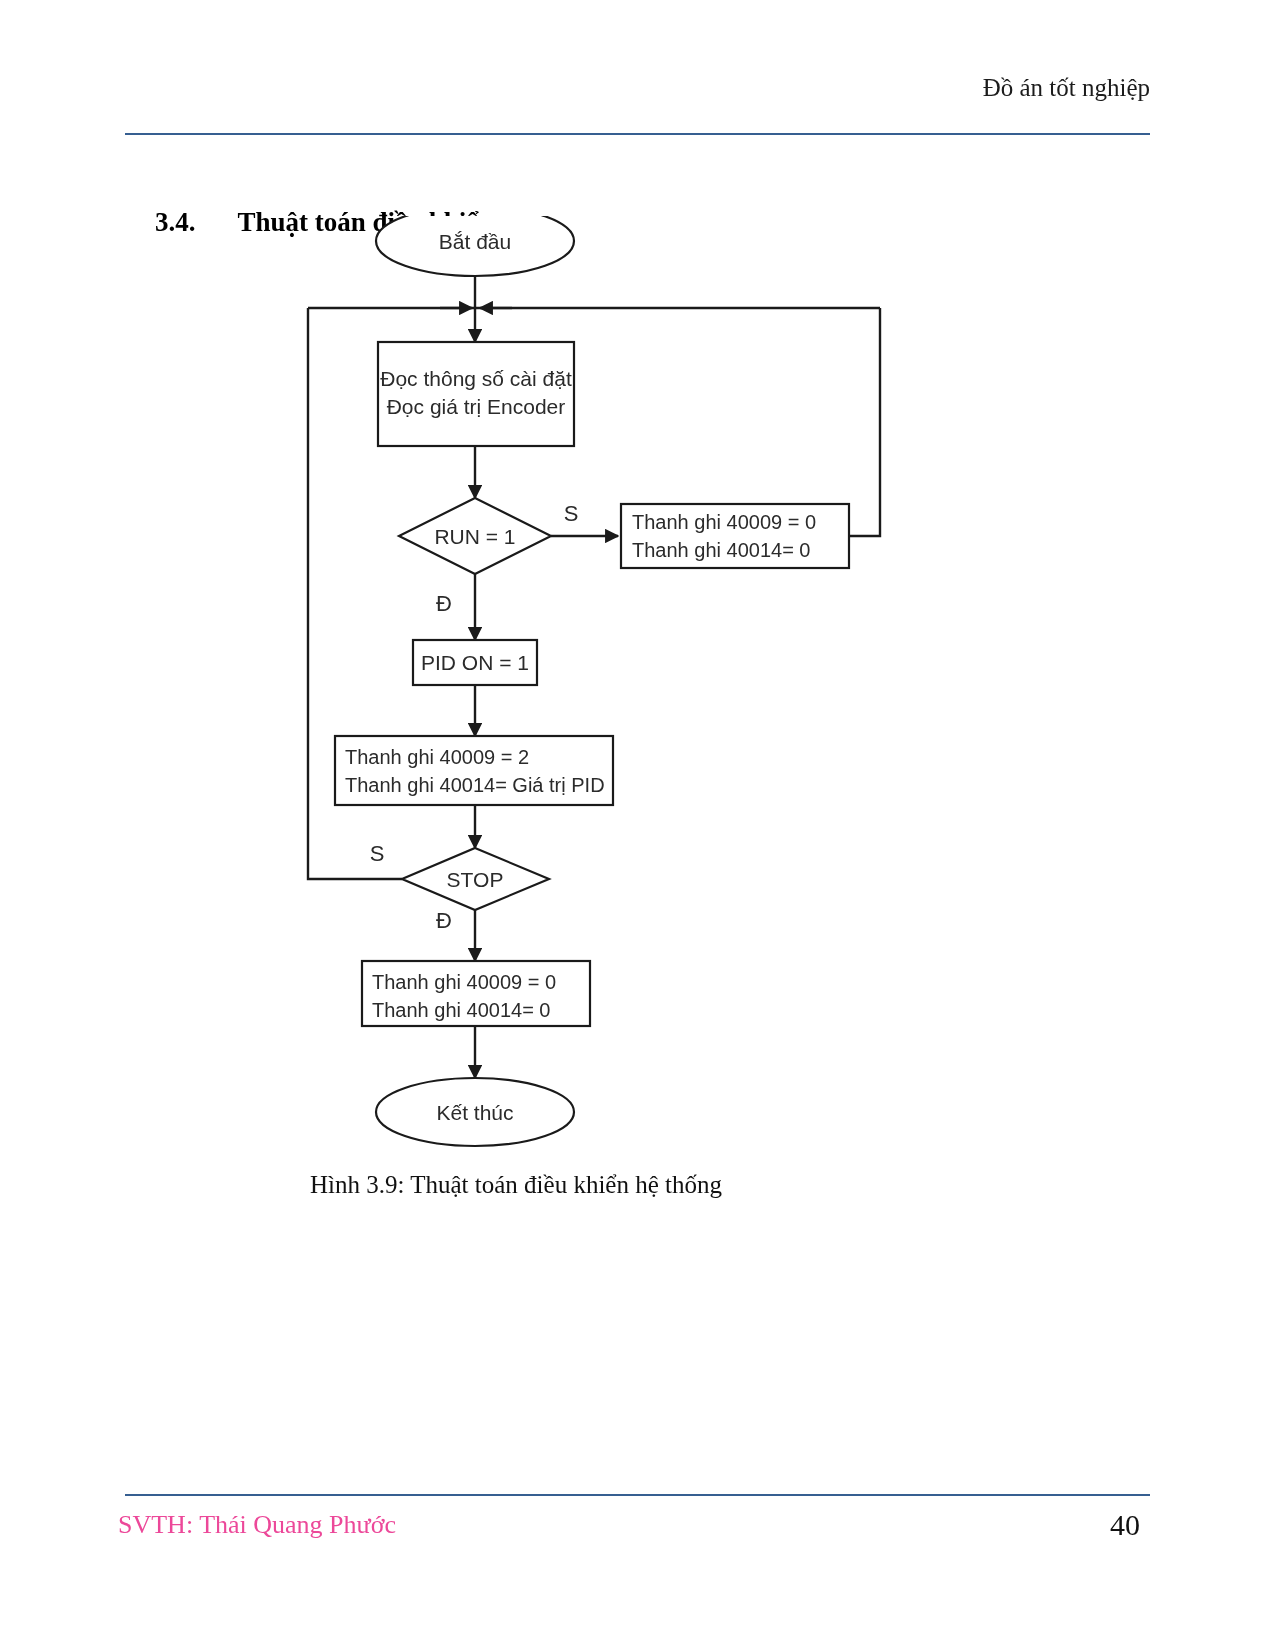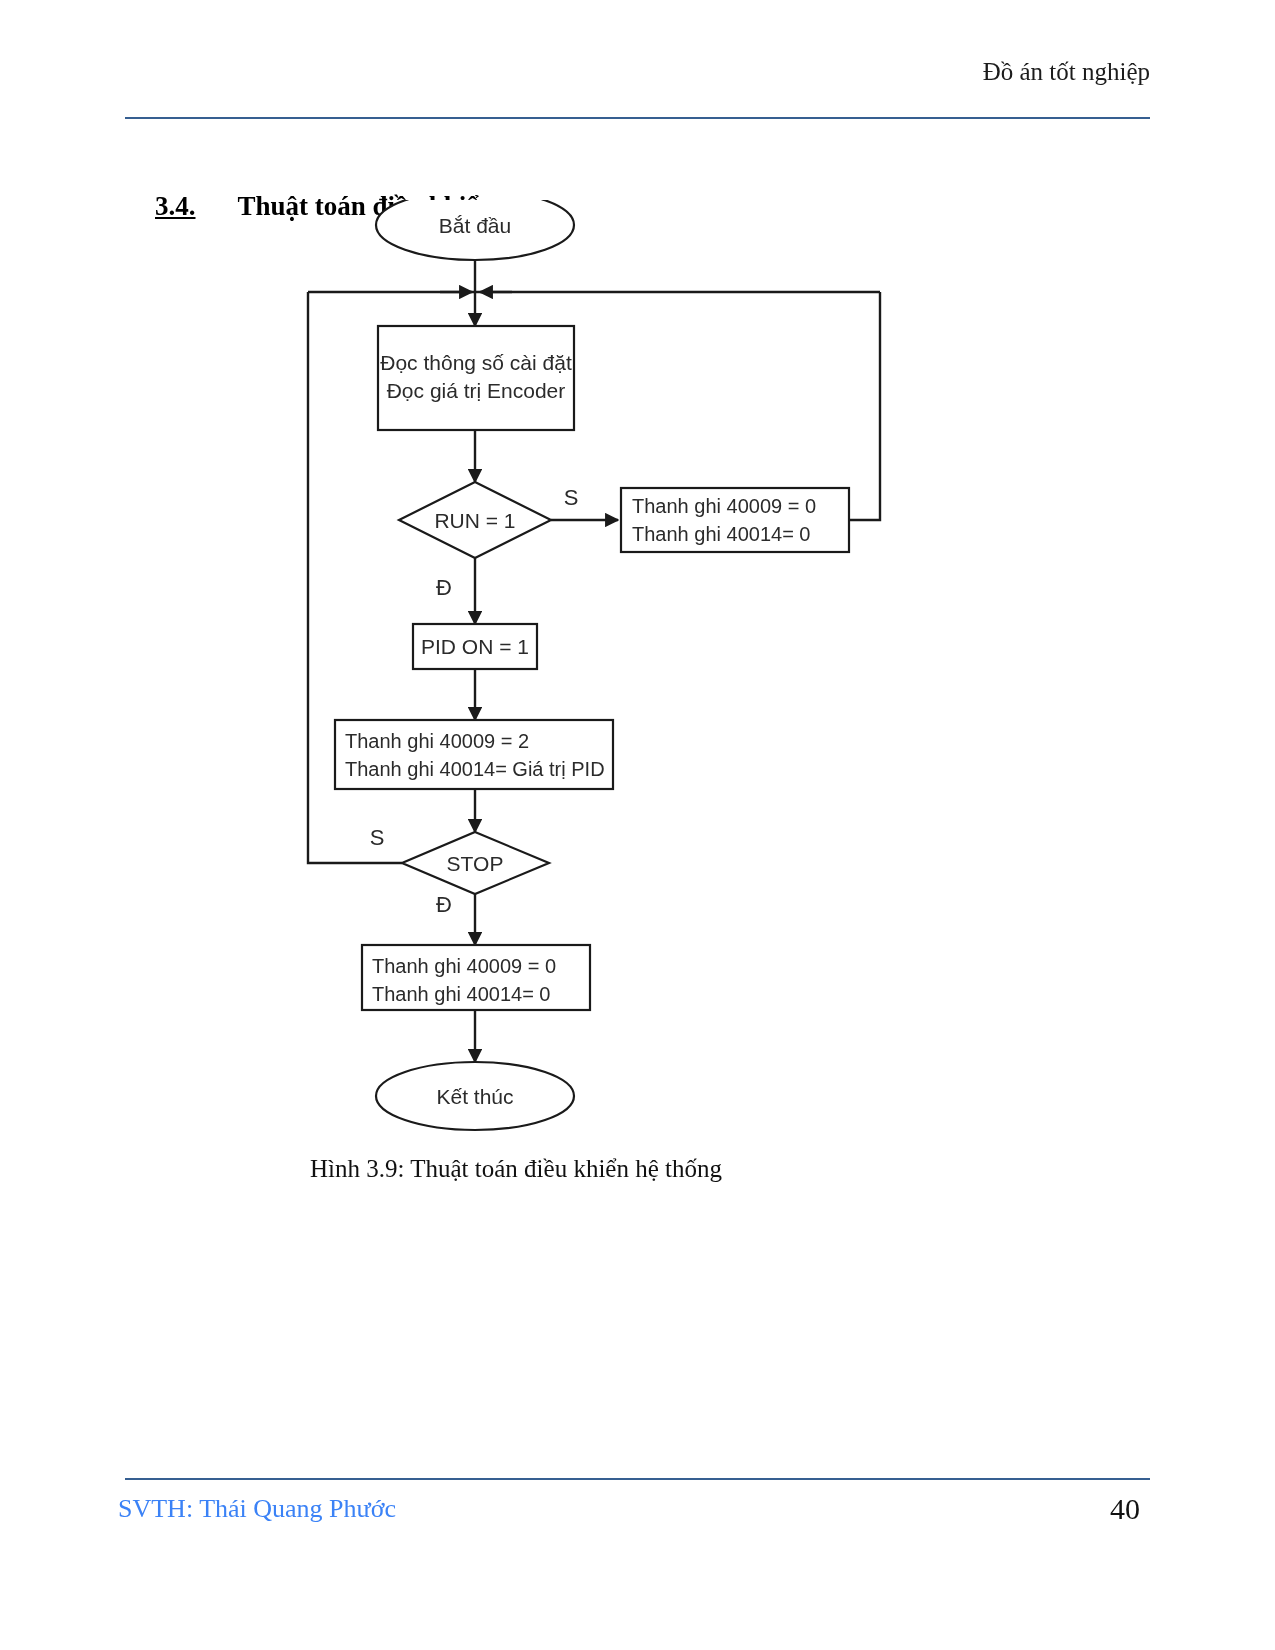--- a/index.html
+++ b/index.html
@@ -13,20 +13,21 @@
     position: relative;
     font-family: "Liberation Serif", "DejaVu Serif", serif;
     color: #000000;
     overflow: hidden;
   }
 
   
   .page {
     position: absolute;
     inset: 0;
+    margin-top: 16px;
   }
 
   .header-area {
     position: absolute;
     left: 125px;
     top: 55px;
     width: 1025px;
     height: 65px;
   }
   .header-text {
@@ -56,21 +57,21 @@
     height: 2px;
     background: #365f91;
   }
   .footer-left {
     position: absolute;
     left: 118px;
     top: 1492px;
     font-size: 26px;
     line-height: 34px;
     white-space: nowrap;
-    color: #3b82f6;
+    color: #ec4899;
   }
   .footer-right {
     position: absolute;
     left: 1040px;
     top: 1492px;
     width: 100px;
     text-align: right;
     font-size: 30px;
     line-height: 34px;
     color: #111111;
@@ -80,21 +81,21 @@
   .section-heading {
     position: absolute;
     left: 128px;
     top: 152px;
     font-size: 27px;
     font-weight: bold;
     line-height: 36px;
     white-space: pre;
     color: #000000;
   }
-  .section-heading .num { margin-right: 42px; text-decoration: underline; }
+  .section-heading .num { margin-right: 42px; }
 
   
   .figure {
     position: absolute;
     left: 0;
     top: 200px;
     width: 1272px;
     height: 1000px;
   }
   .figure svg { display: block; }

